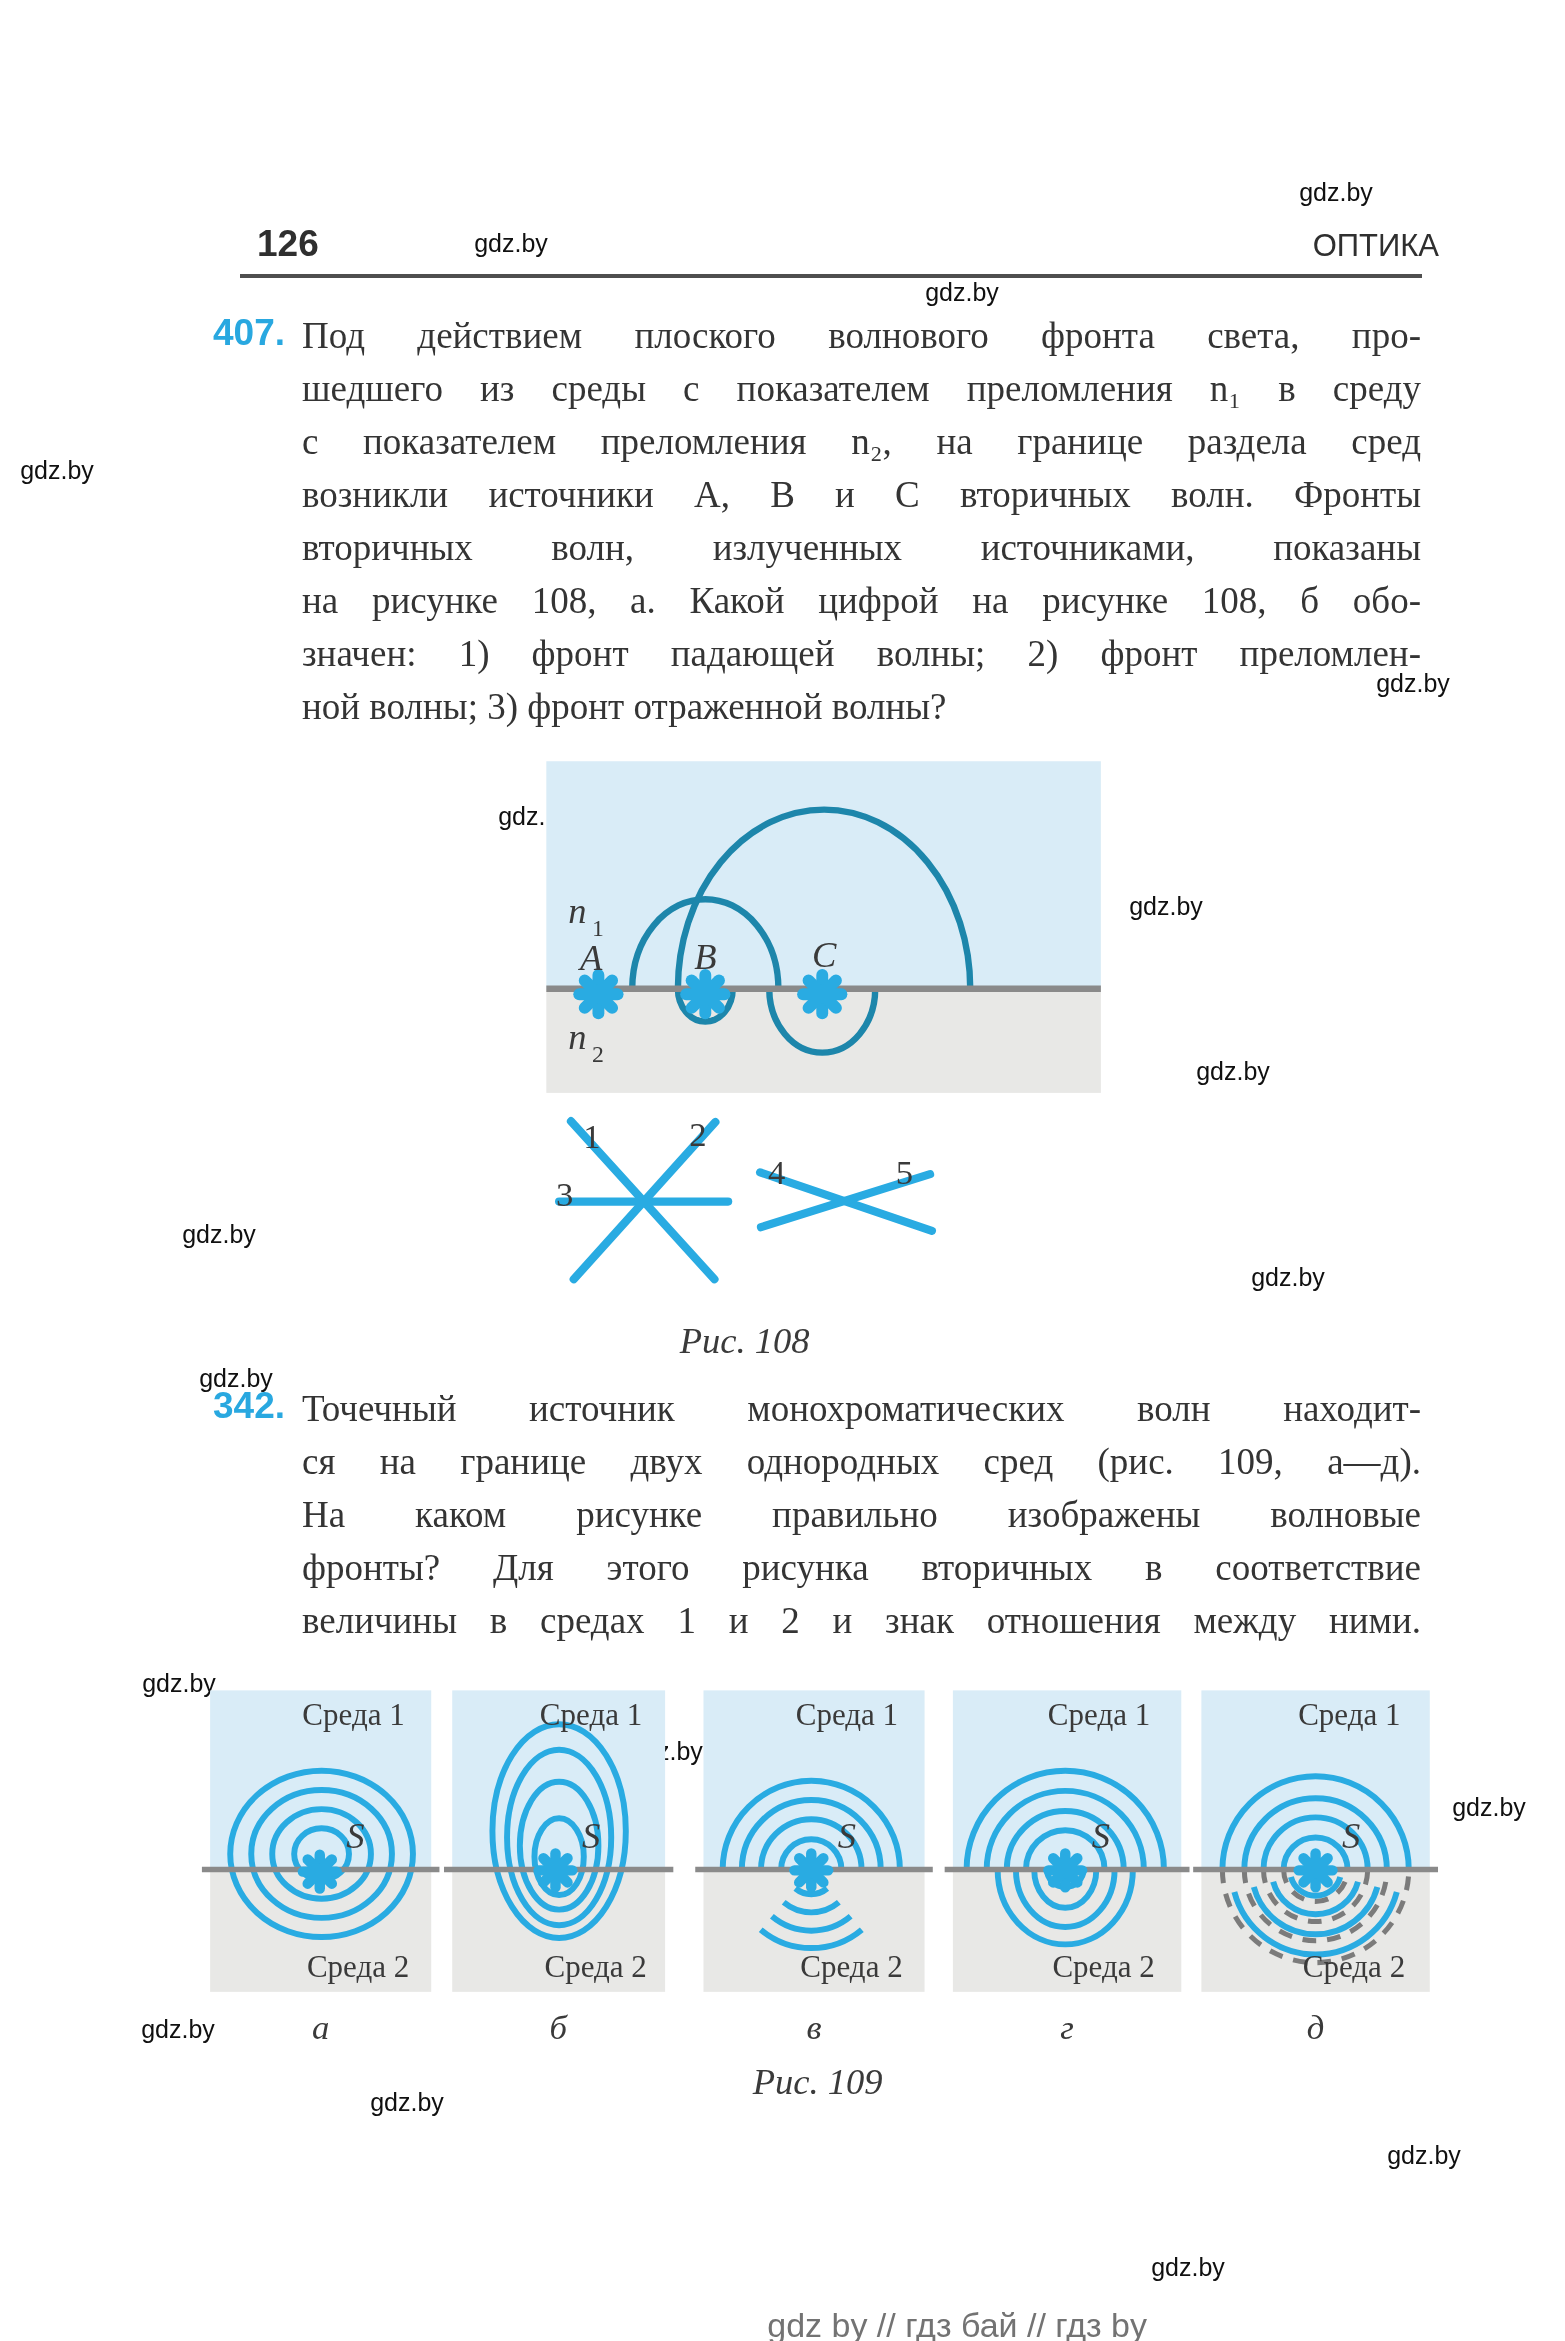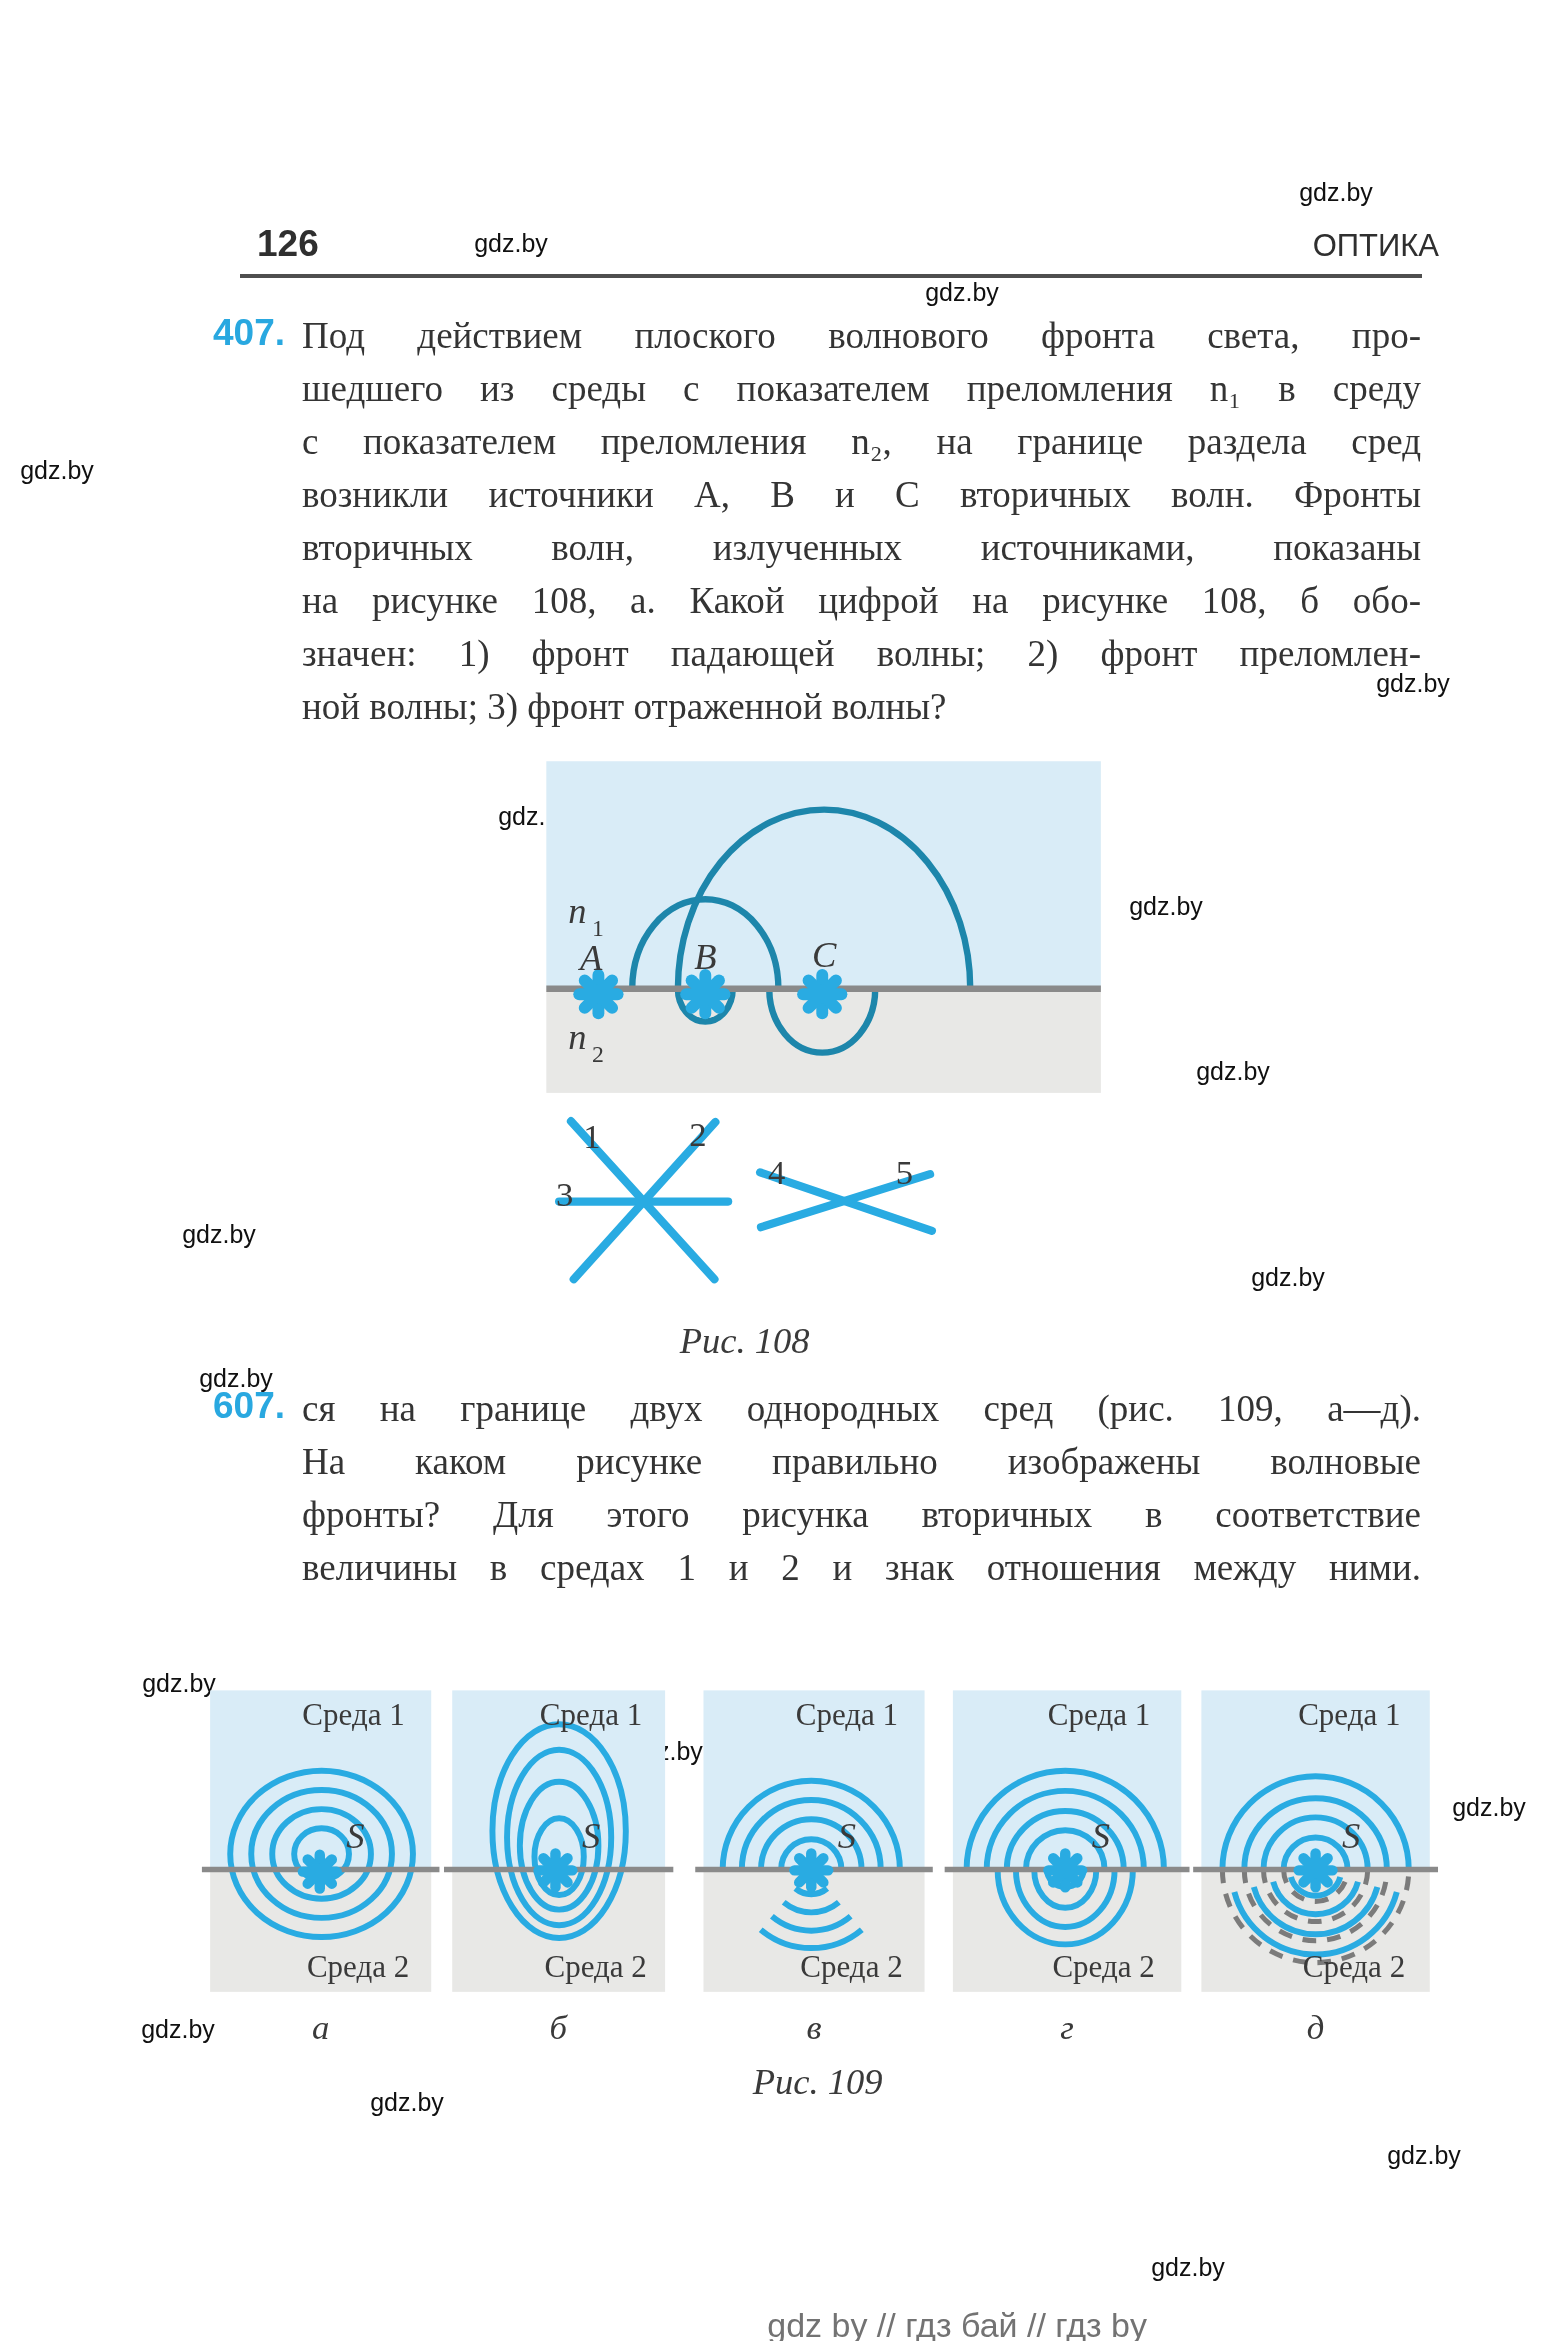--- a/index.html
+++ b/index.html
@@ -77,22 +77,23 @@
     <div class="pline">Под действием плоского волнового фронта света, про-</div>
     <div class="pline">шедшего из среды с показателем преломления n₁ в среду</div>
     <div class="pline">с показателем преломления n₂, на границе раздела сред</div>
     <div class="pline">возникли источники A, B и C вторичных волн. Фронты</div>
     <div class="pline">вторичных волн, излученных источниками, показаны</div>
     <div class="pline">на рисунке 108, а. Какой цифрой на рисунке 108, б обо-</div>
     <div class="pline">значен: 1) фронт падающей волны; 2) фронт преломлен-</div>
     <div class="pline end">ной волны; 3) фронт отраженной волны?</div>
   </div>
 
-  <div class="prob-number" style="top:1385px;">607.</div>
+  <div class="prob-number" style="top:1385px;">342.</div>
   <div class="para" style="top:1382px;">
+    <div class="pline">Точечный источник монохроматических волн находит-</div>
     <div class="pline">ся на границе двух однородных сред (рис. 109, а—д).</div>
     <div class="pline">На каком рисунке правильно изображены волновые</div>
     <div class="pline">фронты? Для этого рисунка вторичных в соответствие</div>
     <div class="pline">величины в средах 1 и 2 и знак отношения между ними.</div>
   </div>
 
   <svg class="fig-svg" width="1565" height="2342" viewBox="0 0 1713 2563">
     <defs>
       <g id="star">
         <line x1="0" y1="-21" x2="0" y2="21" stroke="#29abe2" stroke-width="13" stroke-linecap="round"></line>

